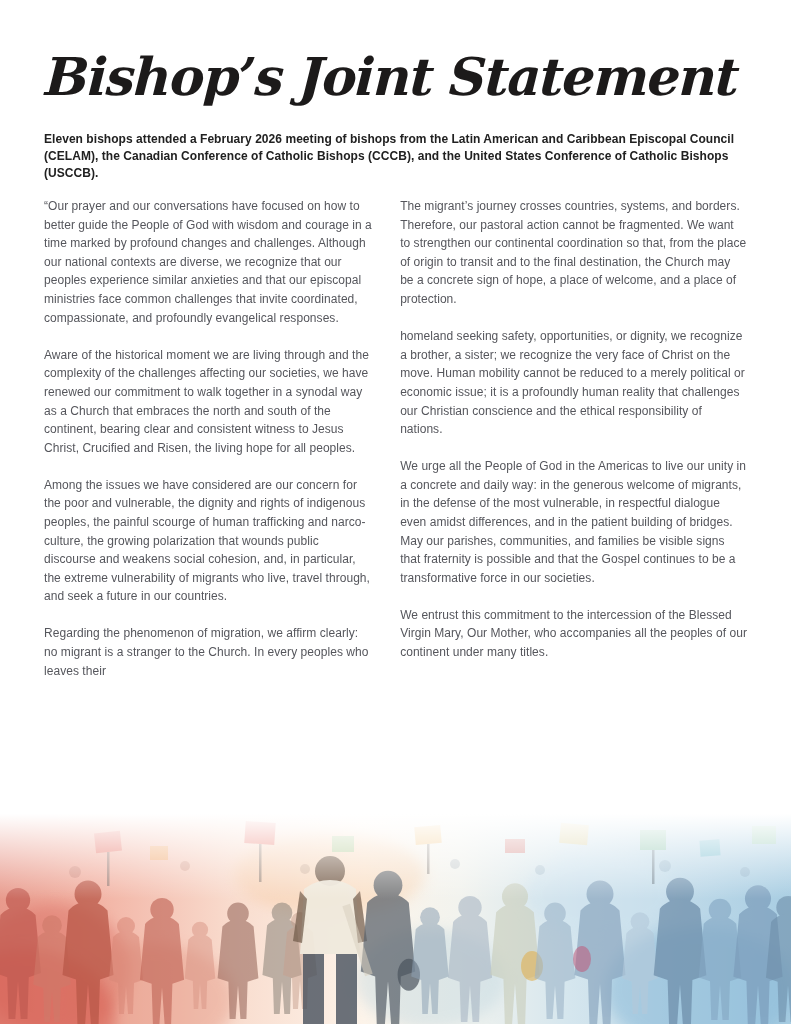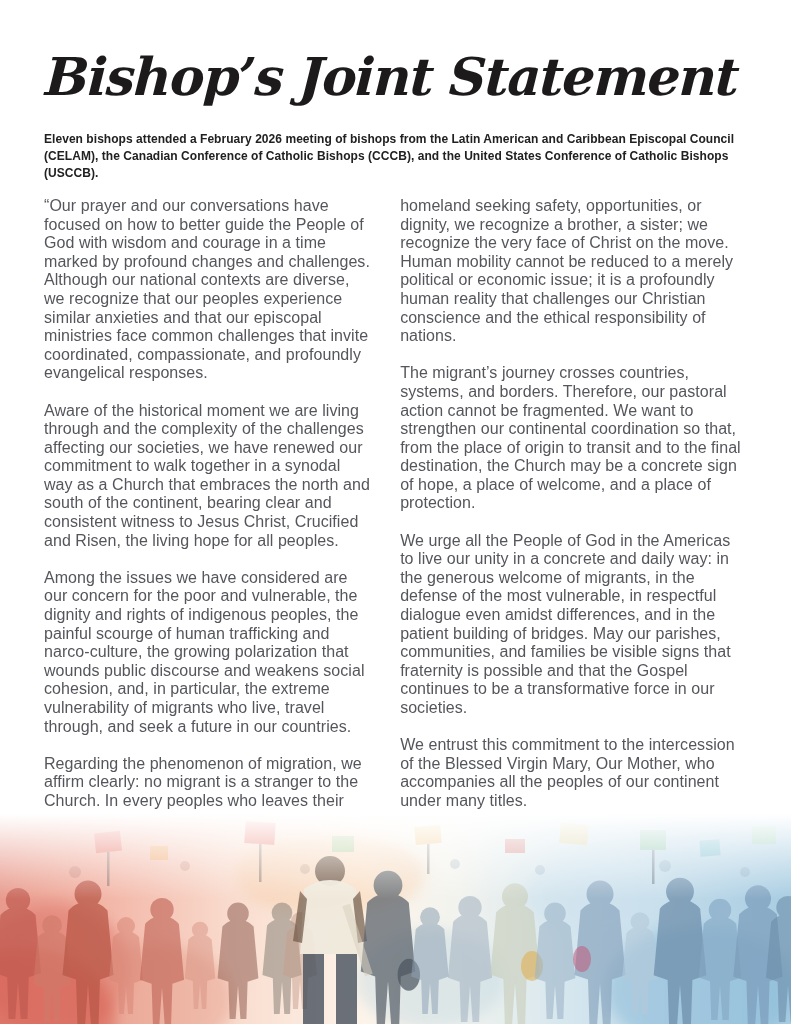--- a/index.html
+++ b/index.html
@@ -22,21 +22,21 @@
     margin-top:26px;max-width:706px;
     font-weight:bold;font-size:12px;line-height:1.43;
     color:#212121;letter-spacing:0.05px;
   }
   .lead{
     margin-top:21px;
     font-weight:bold;font-size:14px;line-height:1.4;
     color:#212121;
   }
   .columns{display:flex;gap:27px;margin-top:15px;}
-  .col{font-size:16px;line-height:18.6px;color:#55565c;letter-spacing:0.05px;}
+  .col{font-size:12px;line-height:18.6px;color:#55565c;letter-spacing:0.05px;}
   .col-left{width:334px;}
   .col-right{width:352px;}
   .col p{margin:0 0 18.5px 0;}
   .illustration{
     position:absolute;left:0;bottom:0;width:791px;height:210px;z-index:1;
     pointer-events:none;
   }
   .illustration svg{display:block;}
 </style>
 </head>
@@ -49,22 +49,22 @@
 
 
   <div class="columns">
     <div class="col col-left">
       <p>“Our prayer and our conversations have focused on how to better guide the People of God with wisdom and courage in a time marked by profound changes and challenges. Although our national contexts are diverse, we recognize that our peoples experience similar anxieties and that our episcopal ministries face common challenges that invite coordinated, compassionate, and profoundly evangelical responses.</p>
       <p>Aware of the historical moment we are living through and the complexity of the challenges affecting our societies, we have renewed our commitment to walk together in a synodal way as a Church that embraces the north and south of the continent, bearing clear and consistent witness to Jesus Christ, Crucified and Risen, the living hope for all peoples.</p>
       <p>Among the issues we have considered are our concern for the poor and vulnerable, the dignity and rights of indigenous peoples, the painful scourge of human trafficking and narco-culture, the growing polarization that wounds public discourse and weakens social cohesion, and, in particular, the extreme vulnerability of migrants who live, travel through, and seek a future in our countries.</p>
       <p>Regarding the phenomenon of migration, we affirm clearly: no migrant is a stranger to the Church. In every peoples who leaves their</p>
     </div>
     <div class="col col-right">
+      <p>The migrant’s journey crosses countries, systems, and borders. Therefore, our pastoral action cannot be fragmented. We want to strengthen our continental coordination so that, from the place of origin to transit and to the final destination, the Church may be a concrete sign of hope, a place of welcome, and a place of protection.</p>
       <p>homeland seeking safety, opportunities, or dignity, we recognize a brother, a sister; we recognize the very face of Christ on the move. Human mobility cannot be reduced to a merely political or economic issue; it is a profoundly human reality that challenges our Christian conscience and the ethical responsibility of nations.</p>
-      <p>The migrant’s journey crosses countries, systems, and borders. Therefore, our pastoral action cannot be fragmented. We want to strengthen our continental coordination so that, from the place of origin to transit and to the final destination, the Church may be a concrete sign of hope, a place of welcome, and a place of protection.</p>
       <p>We urge all the People of God in the Americas to live our unity in a concrete and daily way: in the generous welcome of migrants, in the defense of the most vulnerable, in respectful dialogue even amidst differences, and in the patient building of bridges. May our parishes, communities, and families be visible signs that fraternity is possible and that the Gospel continues to be a transformative force in our societies.</p>
       <p>We entrust this commitment to the intercession of the Blessed Virgin Mary, Our Mother, who accompanies all the peoples of our continent under many titles.</p>
     </div>
   </div>
 </div>
 
 <div class="illustration">
   <svg width="791" height="210" viewBox="0 0 791 210" xmlns="http://www.w3.org/2000/svg">
     <defs>
       <linearGradient id="bgGrad" x1="0" y1="0" x2="1" y2="0">

